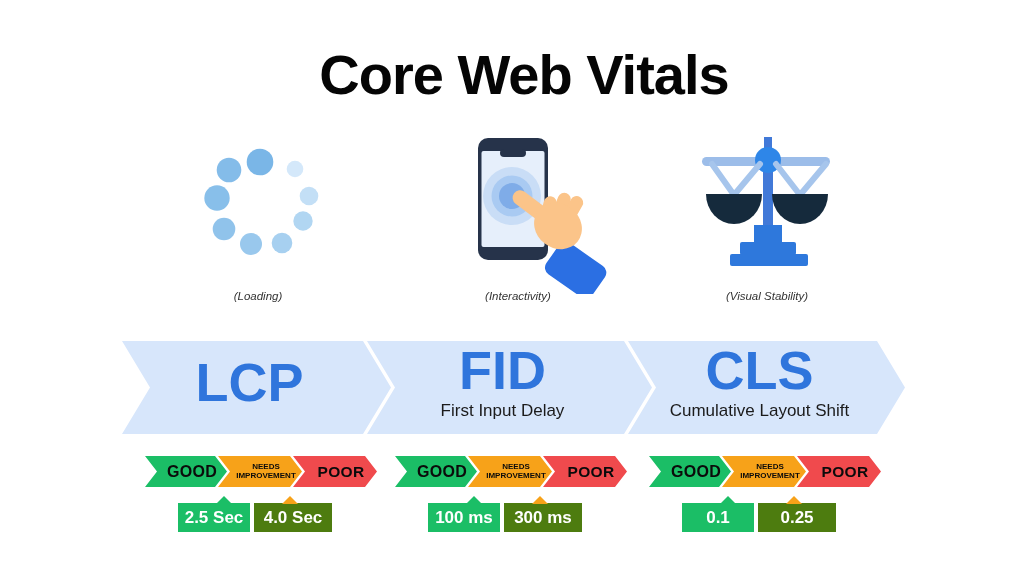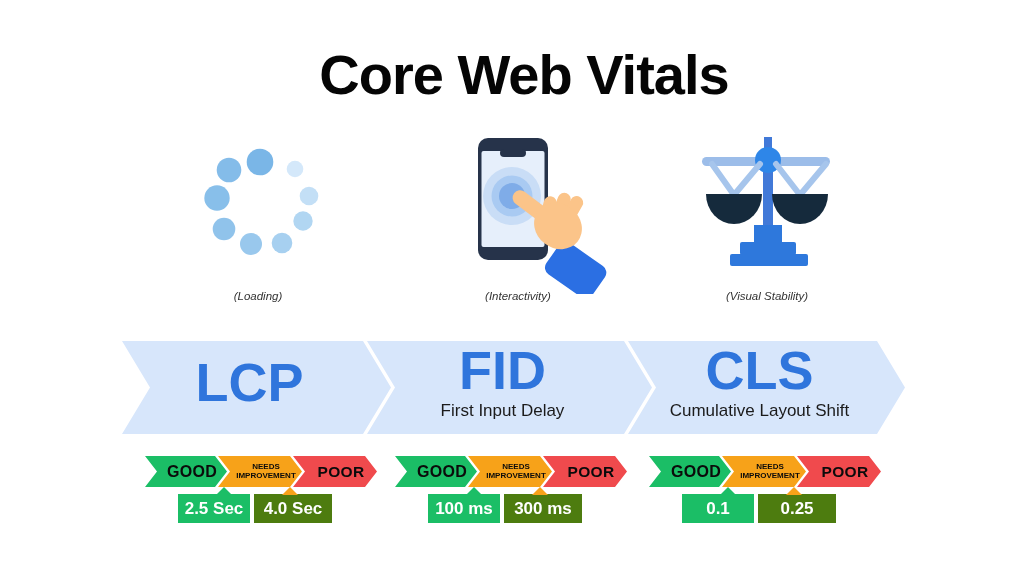--- a/index.html
+++ b/index.html
@@ -44,21 +44,21 @@
     height:31px; box-sizing:border-box; margin-right:-9px;
     clip-path:polygon(0 0, calc(100% - 12px) 0, 100% 50%, calc(100% - 12px) 100%, 0 100%, 12px 50%);
     display:flex; align-items:center; justify-content:center; padding-left:12px;
     color:#0b0b0b; font-weight:bold;
   }
   .chev-good{width:82px; background:#1BBE66; font-size:16px; letter-spacing:.3px;}
   .chev-needs{width:84px; background:#F7A219;}
   .chev-poor{width:84px; background:#F04A4D; font-size:15.5px; letter-spacing:.3px;}
   .needs-lines{font-size:8px; line-height:1.12; text-align:center; font-weight:bold;}
   .needs-lines span{display:block;}
-  .values{display:flex; margin-top:7px; padding-left:33px; gap:4px;}
+  .values{display:flex; margin-top:16px; padding-left:33px; gap:4px;}
   .vbox{
     position:relative; height:29px; display:flex; align-items:center; justify-content:center;
     color:#ffffff; font-weight:bold; font-size:17px; white-space:nowrap;
   }
   .vbox::before{
     content:""; position:absolute; top:-7px; width:0; height:0;
     border-left:8px solid transparent; border-right:8px solid transparent;
     border-bottom:8px solid transparent; transform:translateX(-50%);
   }
   .vbox-good{width:72px; background:#1BBE66;}

